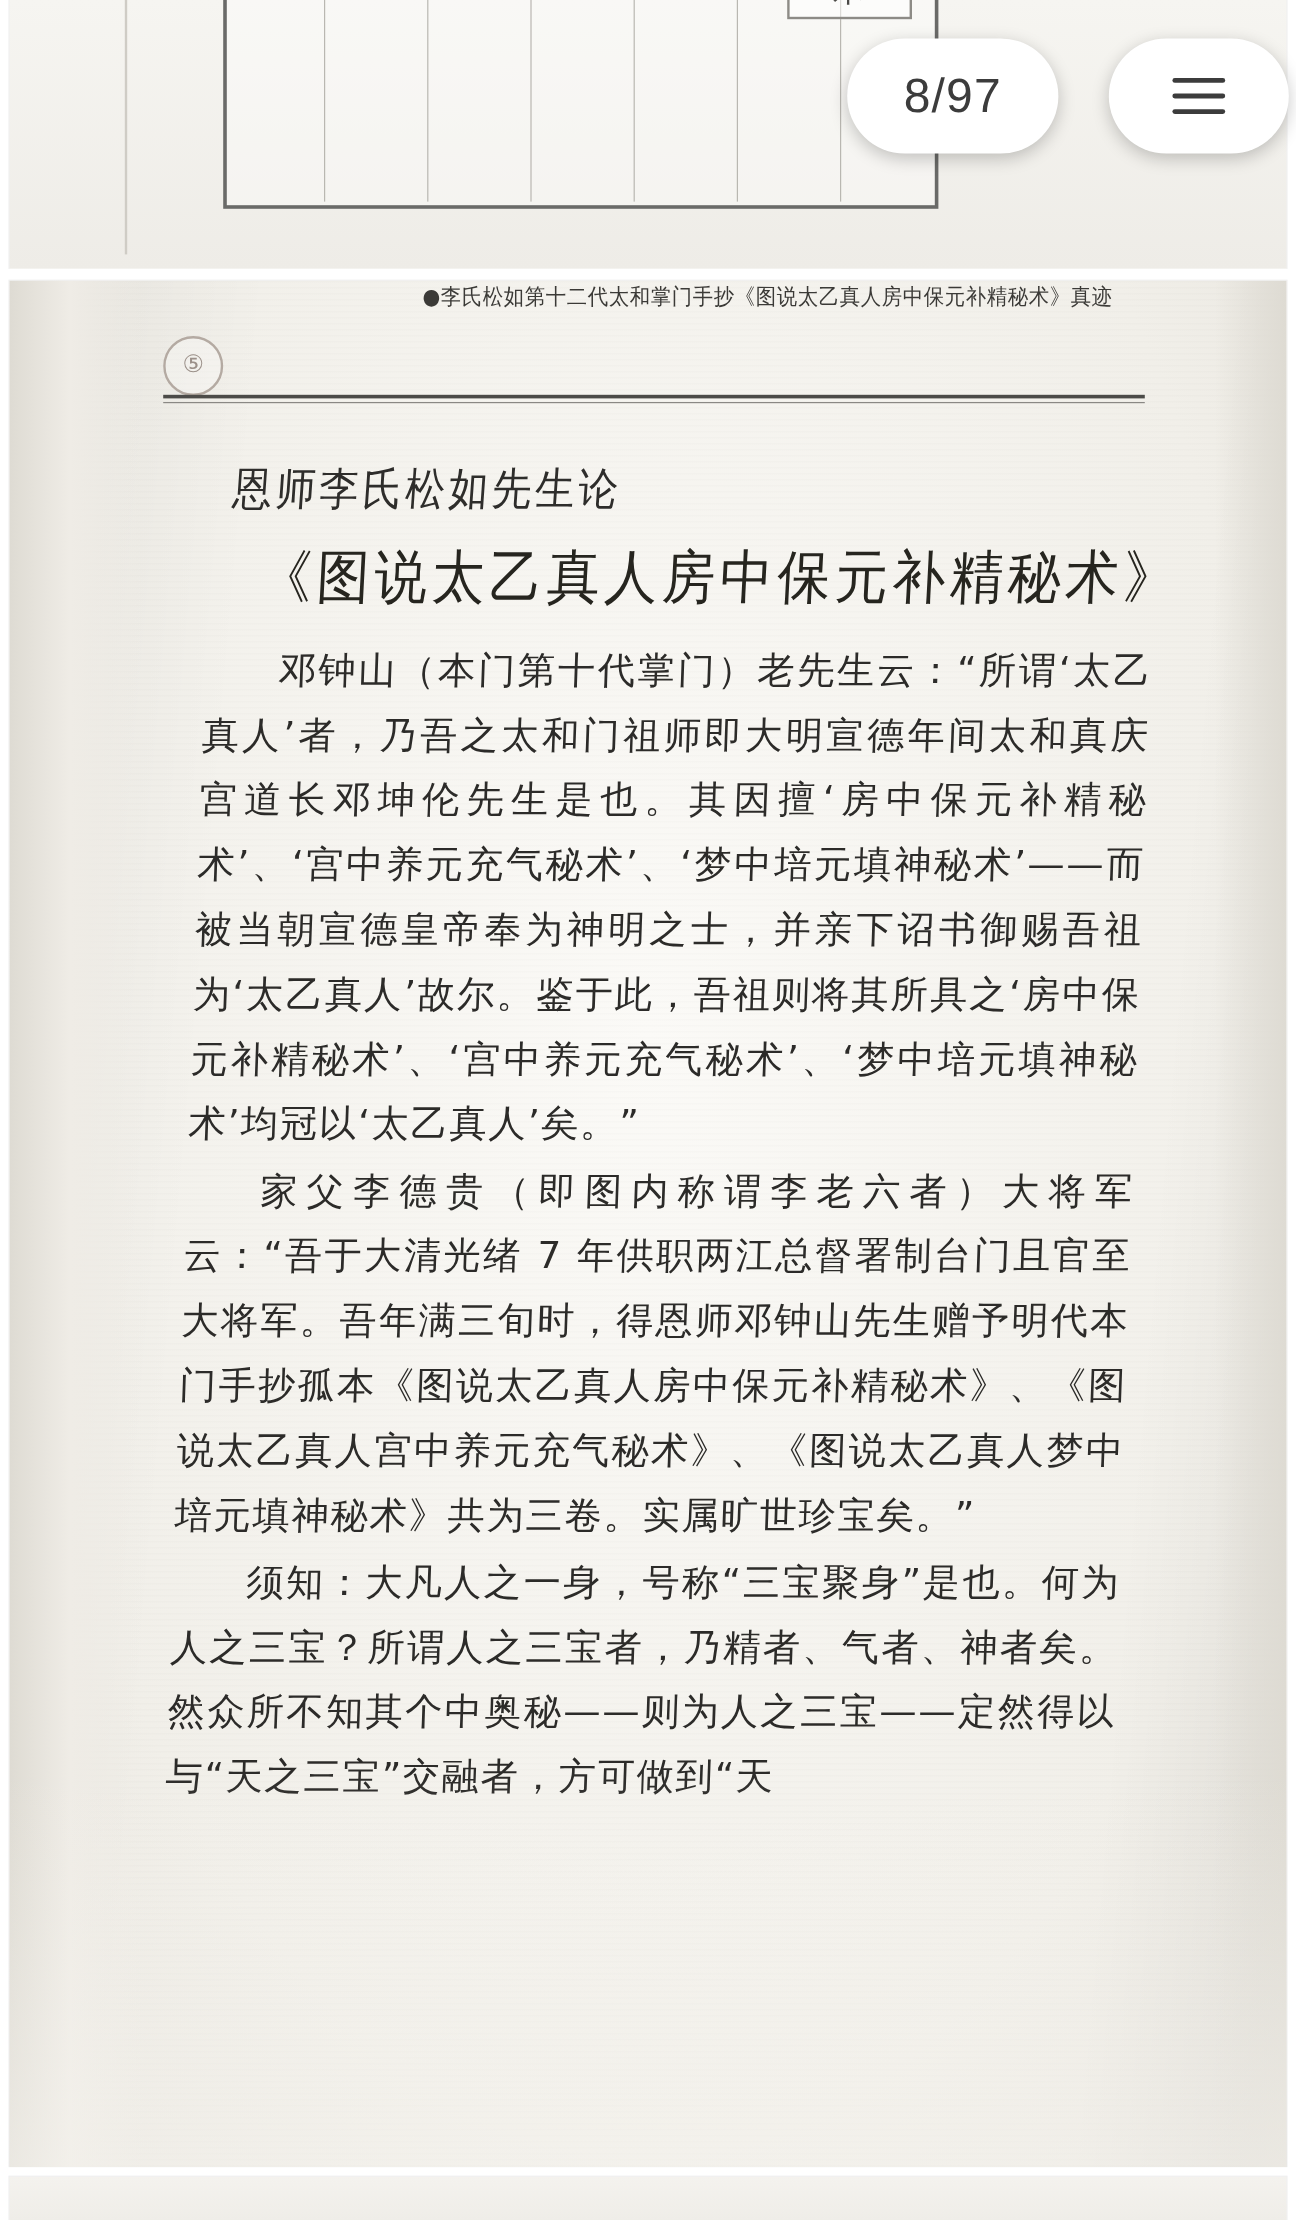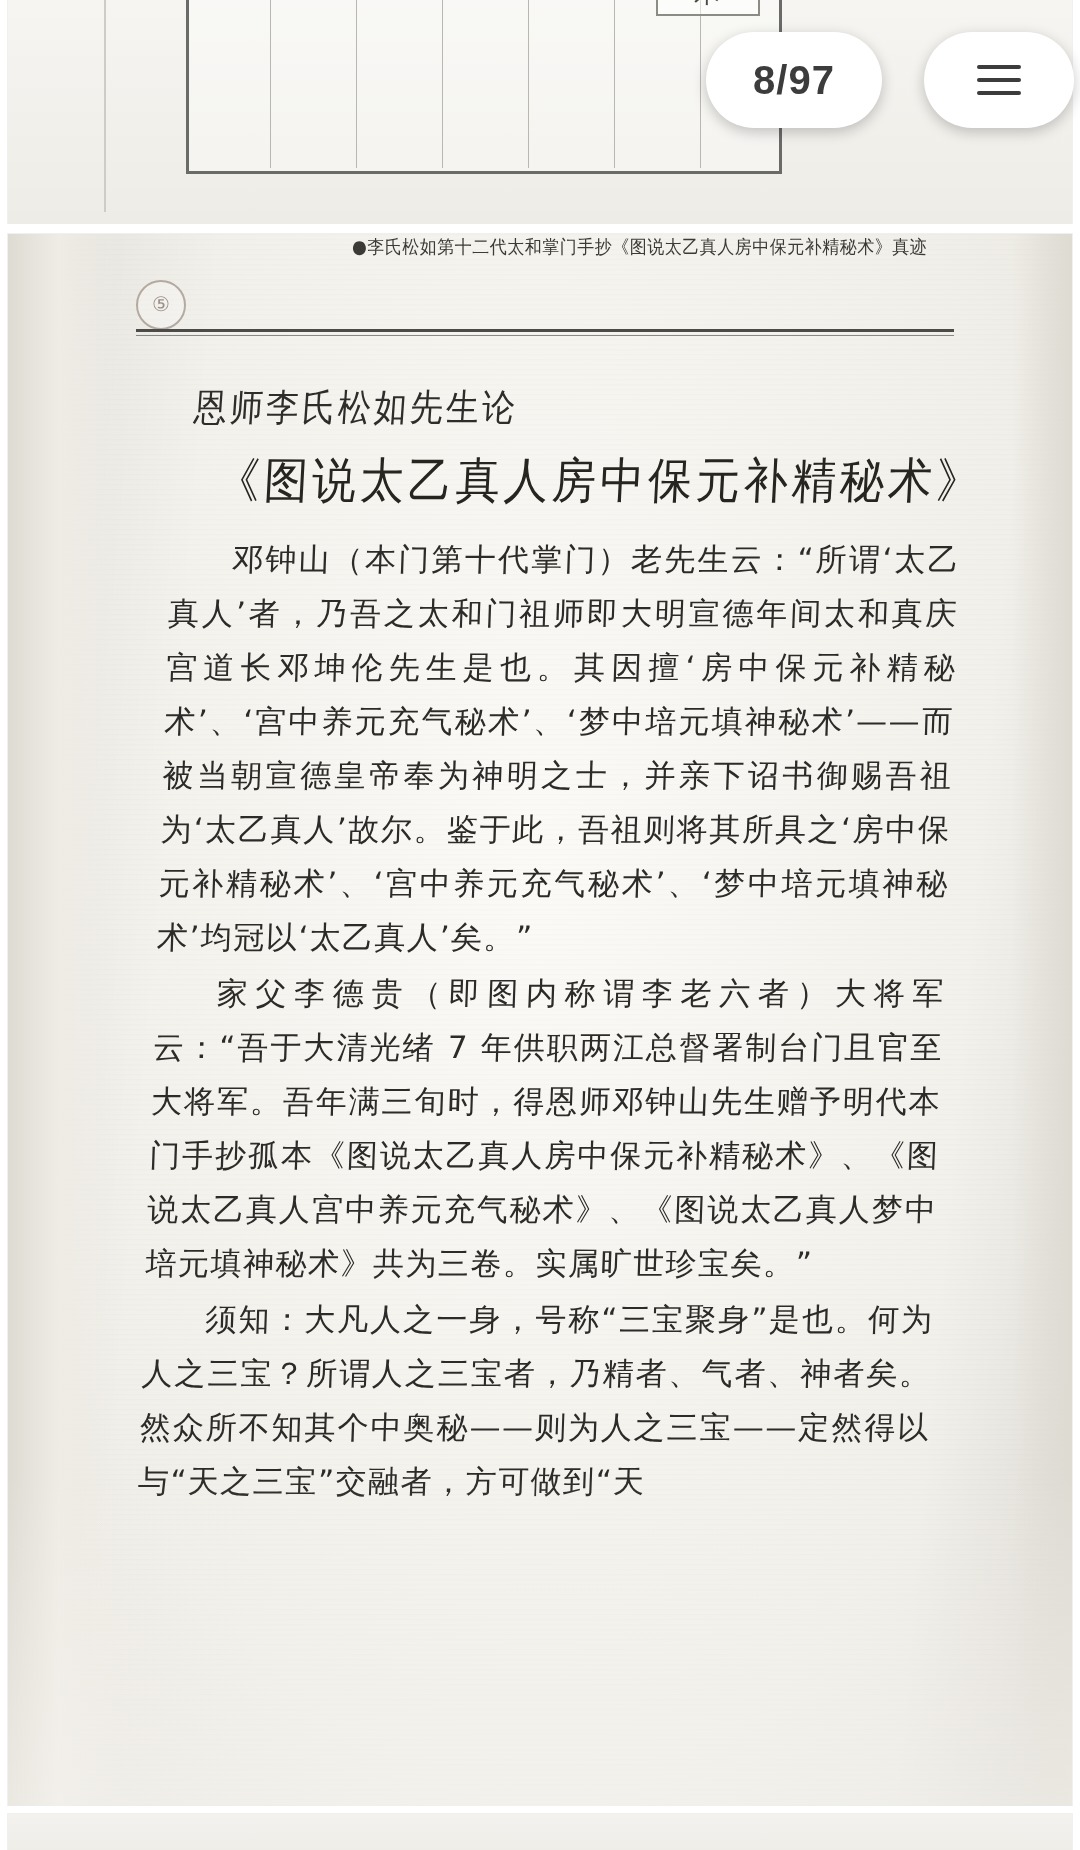--- a/index.html
+++ b/index.html
@@ -251,21 +251,20 @@
   
   .pill {
     position: absolute;
     background: #ffffff;
     border-radius: 48px;
     box-shadow: 0 4px 14px rgba(0,0,0,0.22);
     display: flex;
     align-items: center;
     justify-content: center;
     user-select: none;
-    font-weight: bold;
   }
   #page-indicator {
     top: 32px;
     right: 198px;
     width: 176px;
     height: 96px;
     font-size: 40px;
     color: #3c3c3c;
     letter-spacing: 1px;
   }

